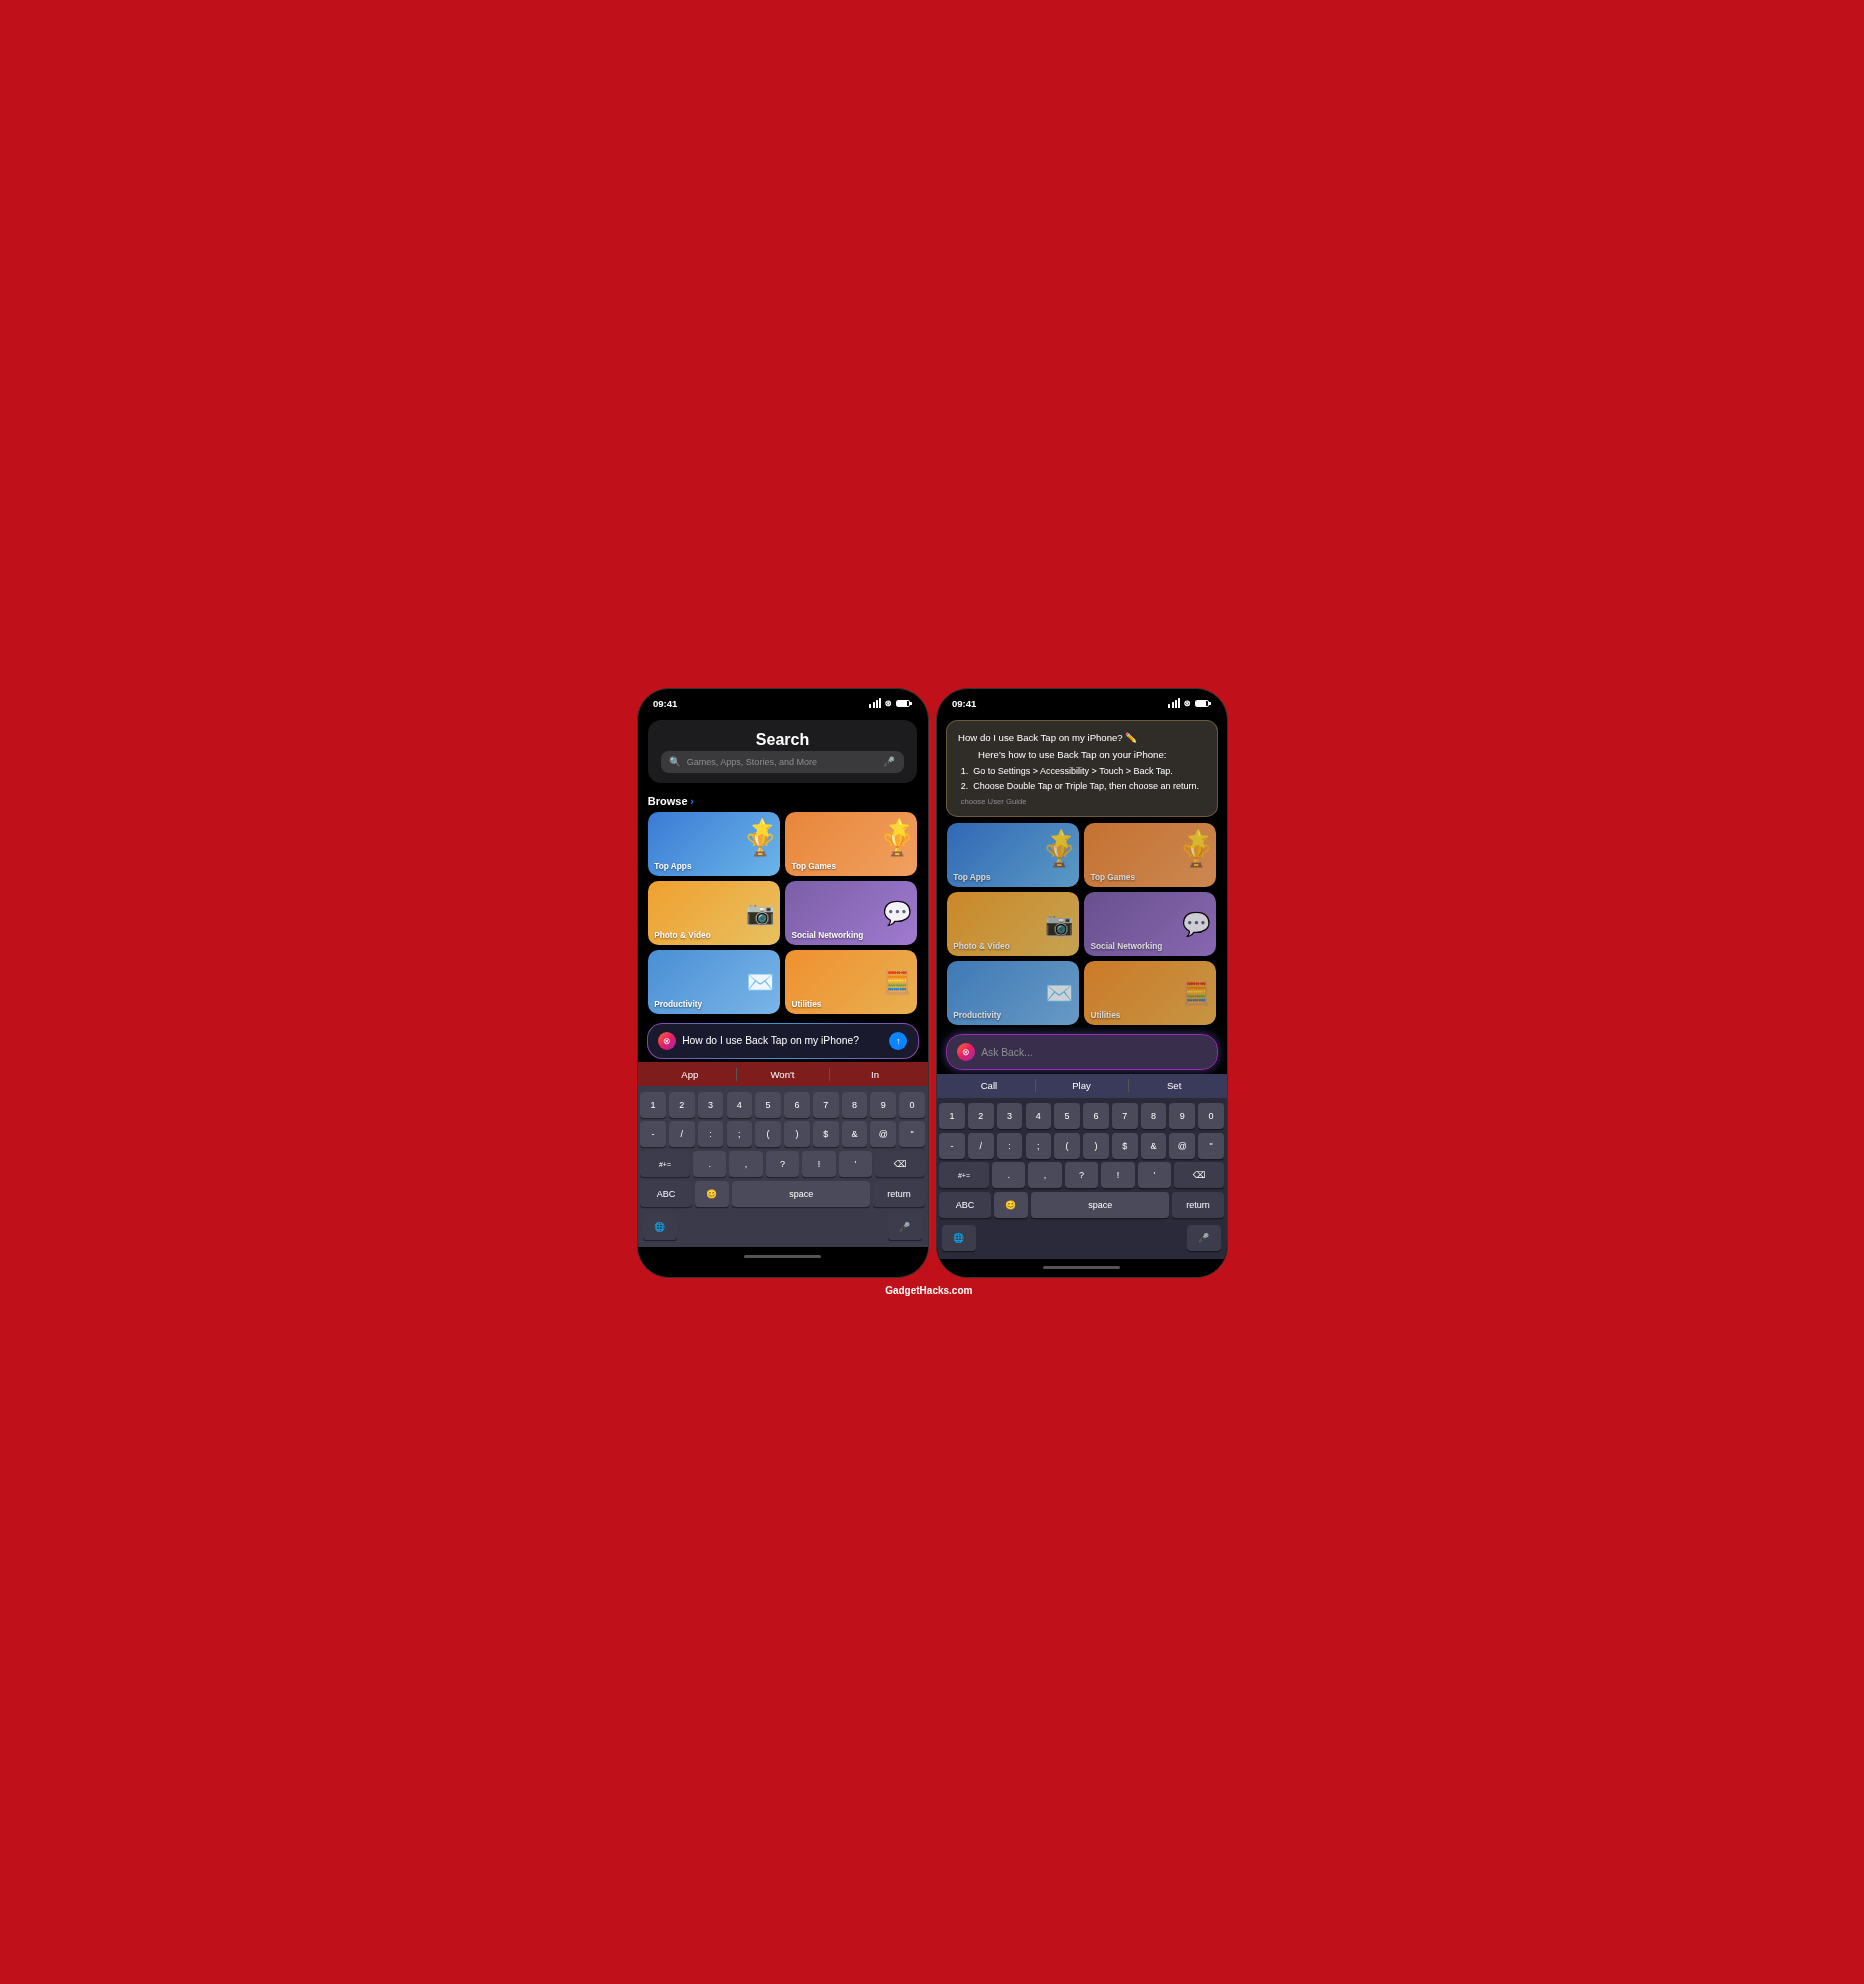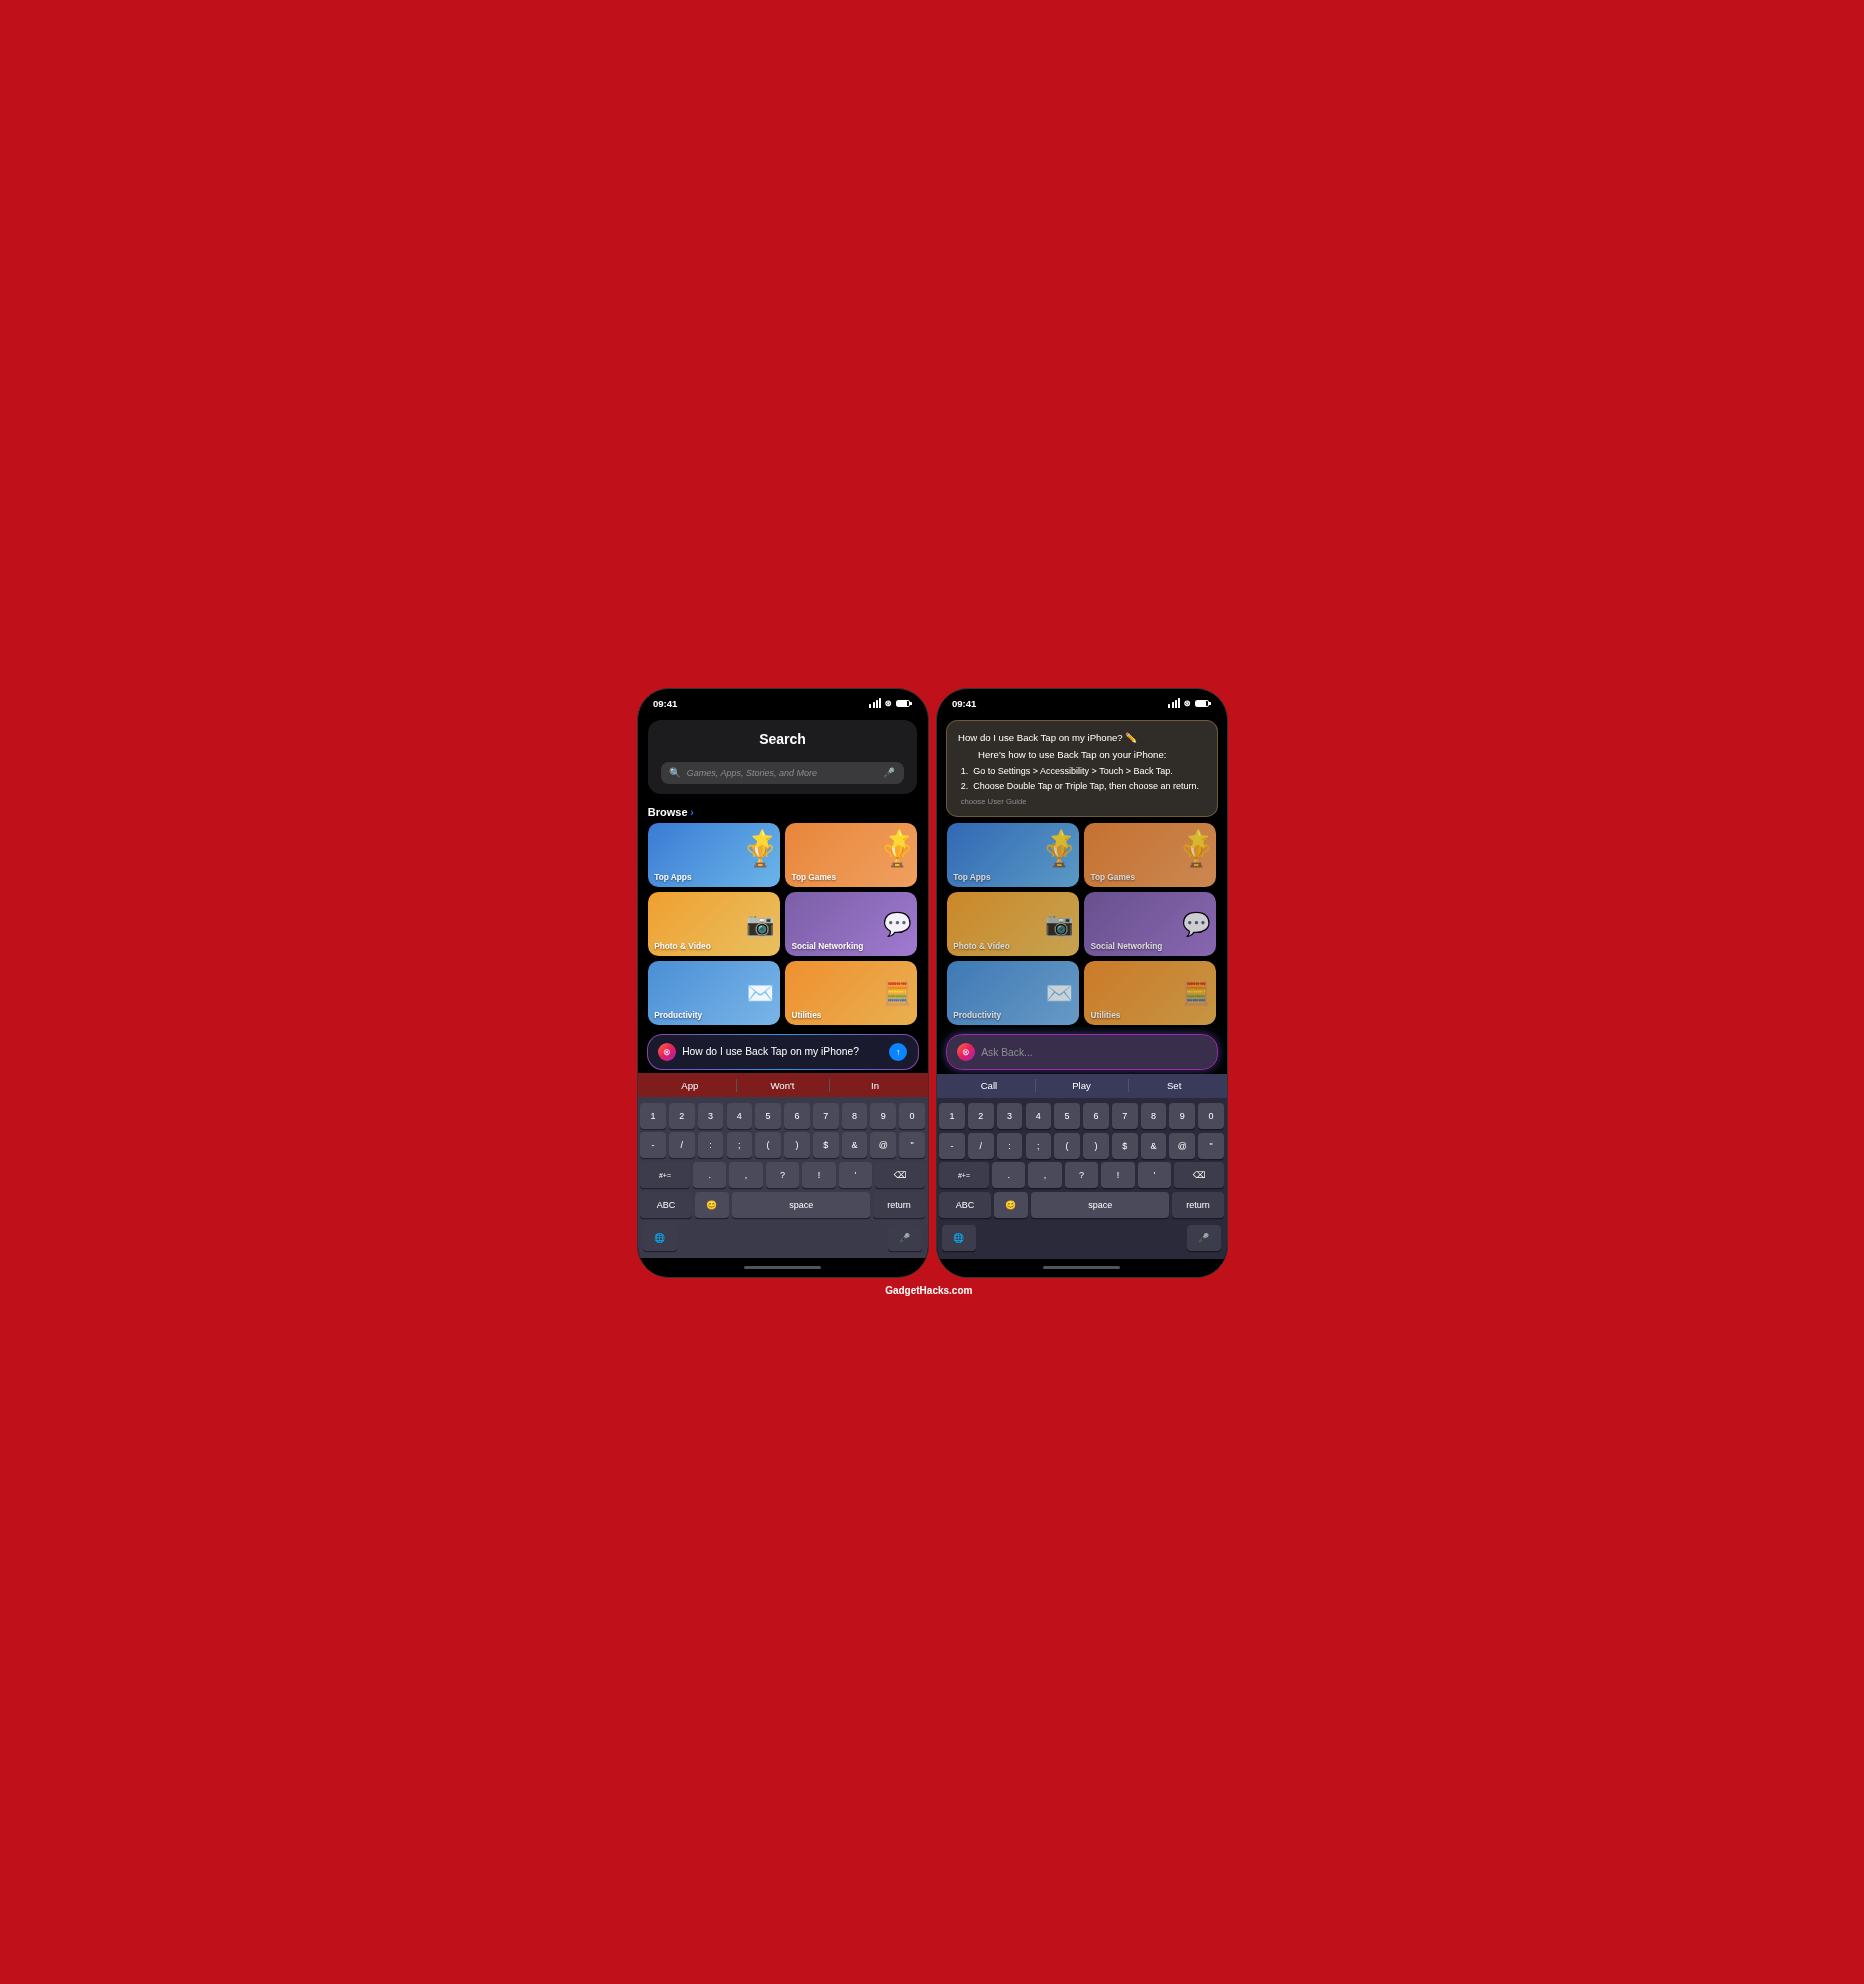--- a/index.html
+++ b/index.html
@@ -85,24 +85,24 @@
       margin-left: 0.6px;
     }
     .search-header {
       background: #1c1c1e;
       margin: 6.4px 10.3px;
       border-radius: 13px;
       padding: 10.3px 13px;
     }
     .search-title {
       color: #fff;
-      font-size: 14px;
+      font-size: 16px;
       font-weight: 700;
       text-align: center;
-      margin-bottom: 15px;
+      margin-bottom: 2px;
     }
     .search-bar {
       background: #3a3a3c;
       border-radius: 7.7px;
       padding: 5.8px 9px;
       display: flex;
       align-items: center;
       gap: 5.1px;
       color: #8e8e93;
       font-size: 9.6px;
@@ -390,21 +390,21 @@
               </div>
             <div class="battery-tip"></div>
           </div>
         </div>
       </div>
 
       <div class="search-header">
         <div class="search-title">Search</div>
         <div class="search-bar">
           <span>🔍</span>
-          <span style="font-size:9px;font-style:italic;">Games, Apps, Stories, and More</span>
+          <span style="font-size:9px;">Games, Apps, Stories, and More</span>
           <span style="margin-left:auto;">🎤</span>
         </div>
       </div>
 
       <div class="browse-row">
         <span>Browse</span>
         <span class="browse-chevron">›</span>
       </div>
 
       <div class="app-grid">

